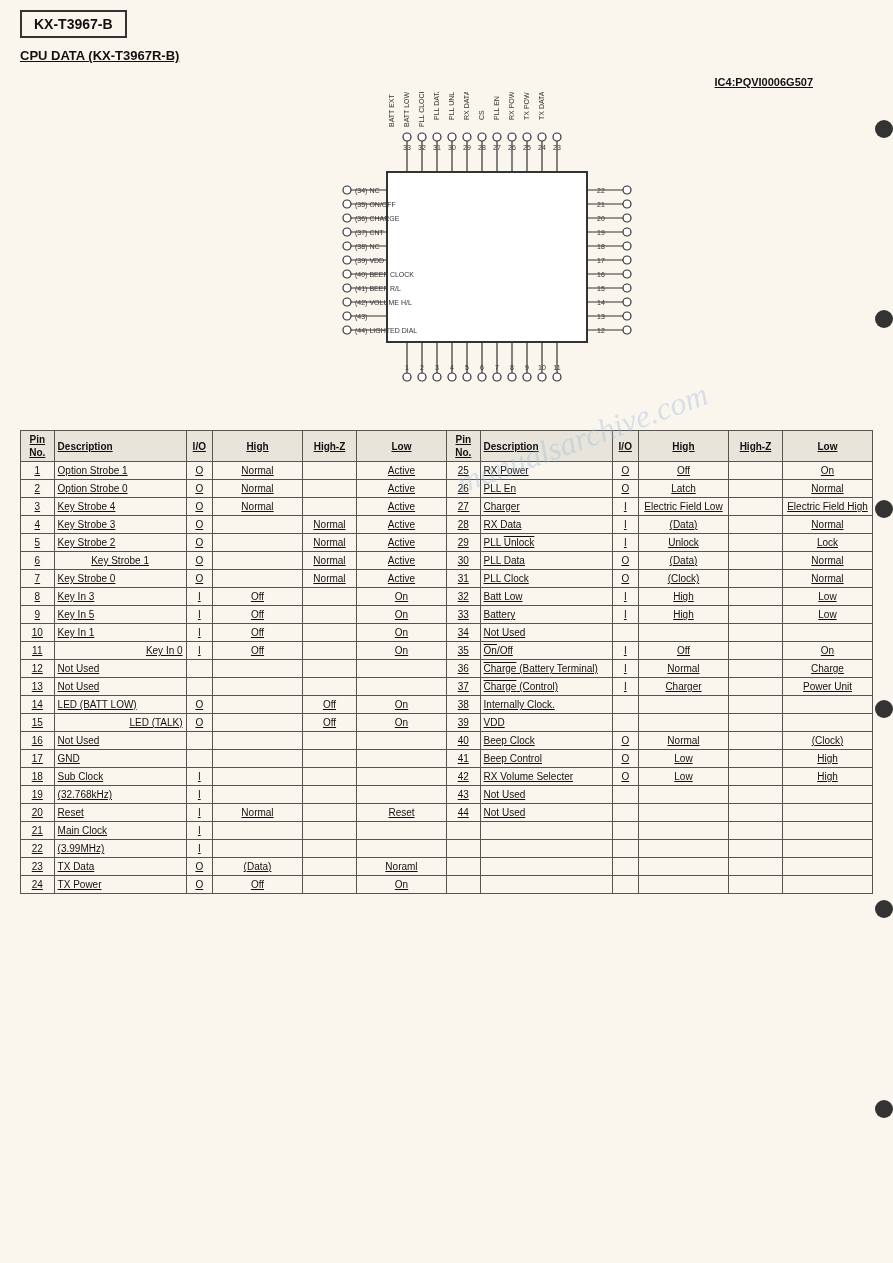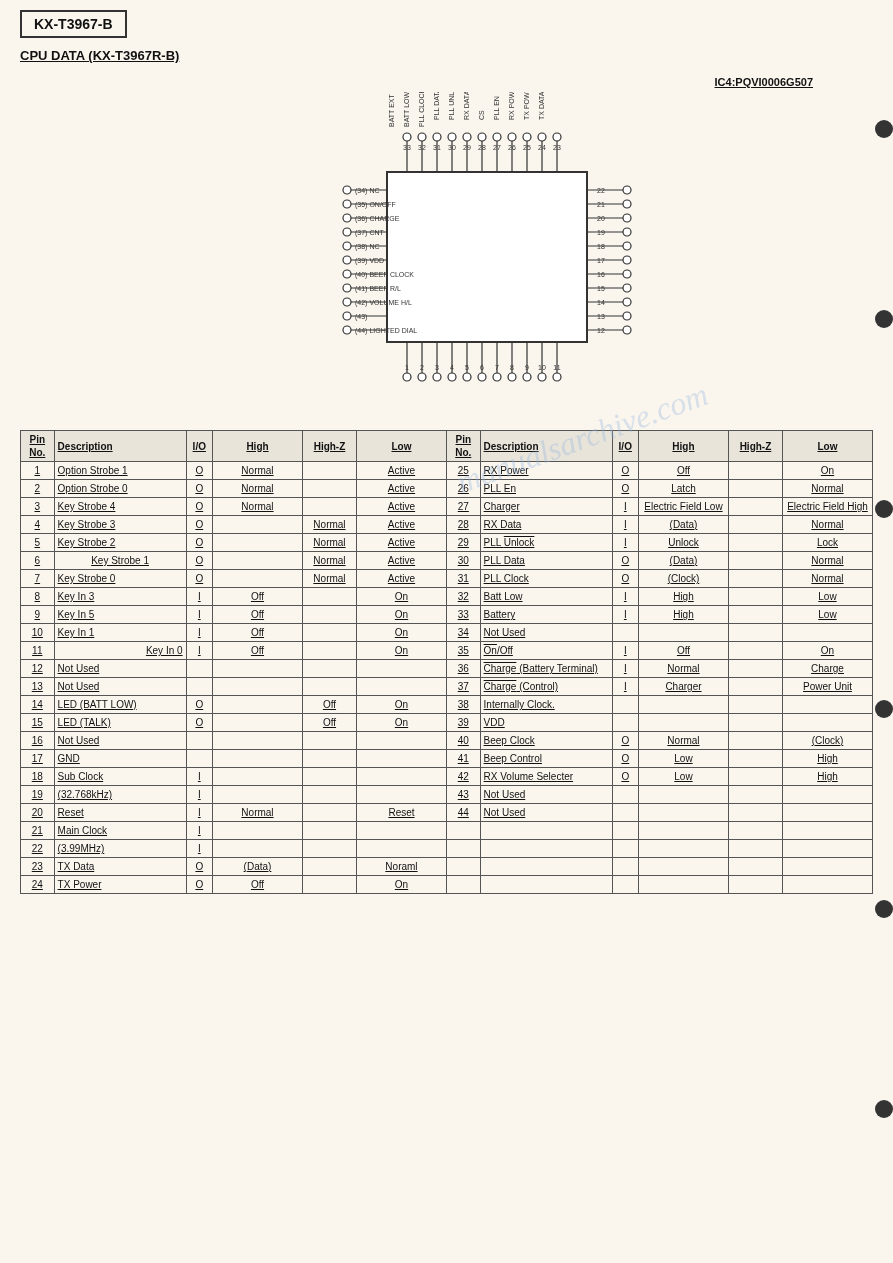--- a/index.html
+++ b/index.html
@@ -534,21 +534,21 @@
             <td>On</td>
             <td>38</td>
             <td style="text-align: left;">Internally Clock.</td>
             <td></td>
             <td></td>
             <td></td>
             <td></td>
           </tr>
           <tr>
             <td>15</td>
-            <td style="text-align: left;">LED (TALK)</td>
+            <td style="text-align: right;">LED (TALK)</td>
             <td>O</td>
             <td></td>
             <td>Off</td>
             <td>On</td>
             <td>39</td>
             <td style="text-align: left;">VDD</td>
             <td></td>
             <td></td>
             <td></td>
             <td></td>

